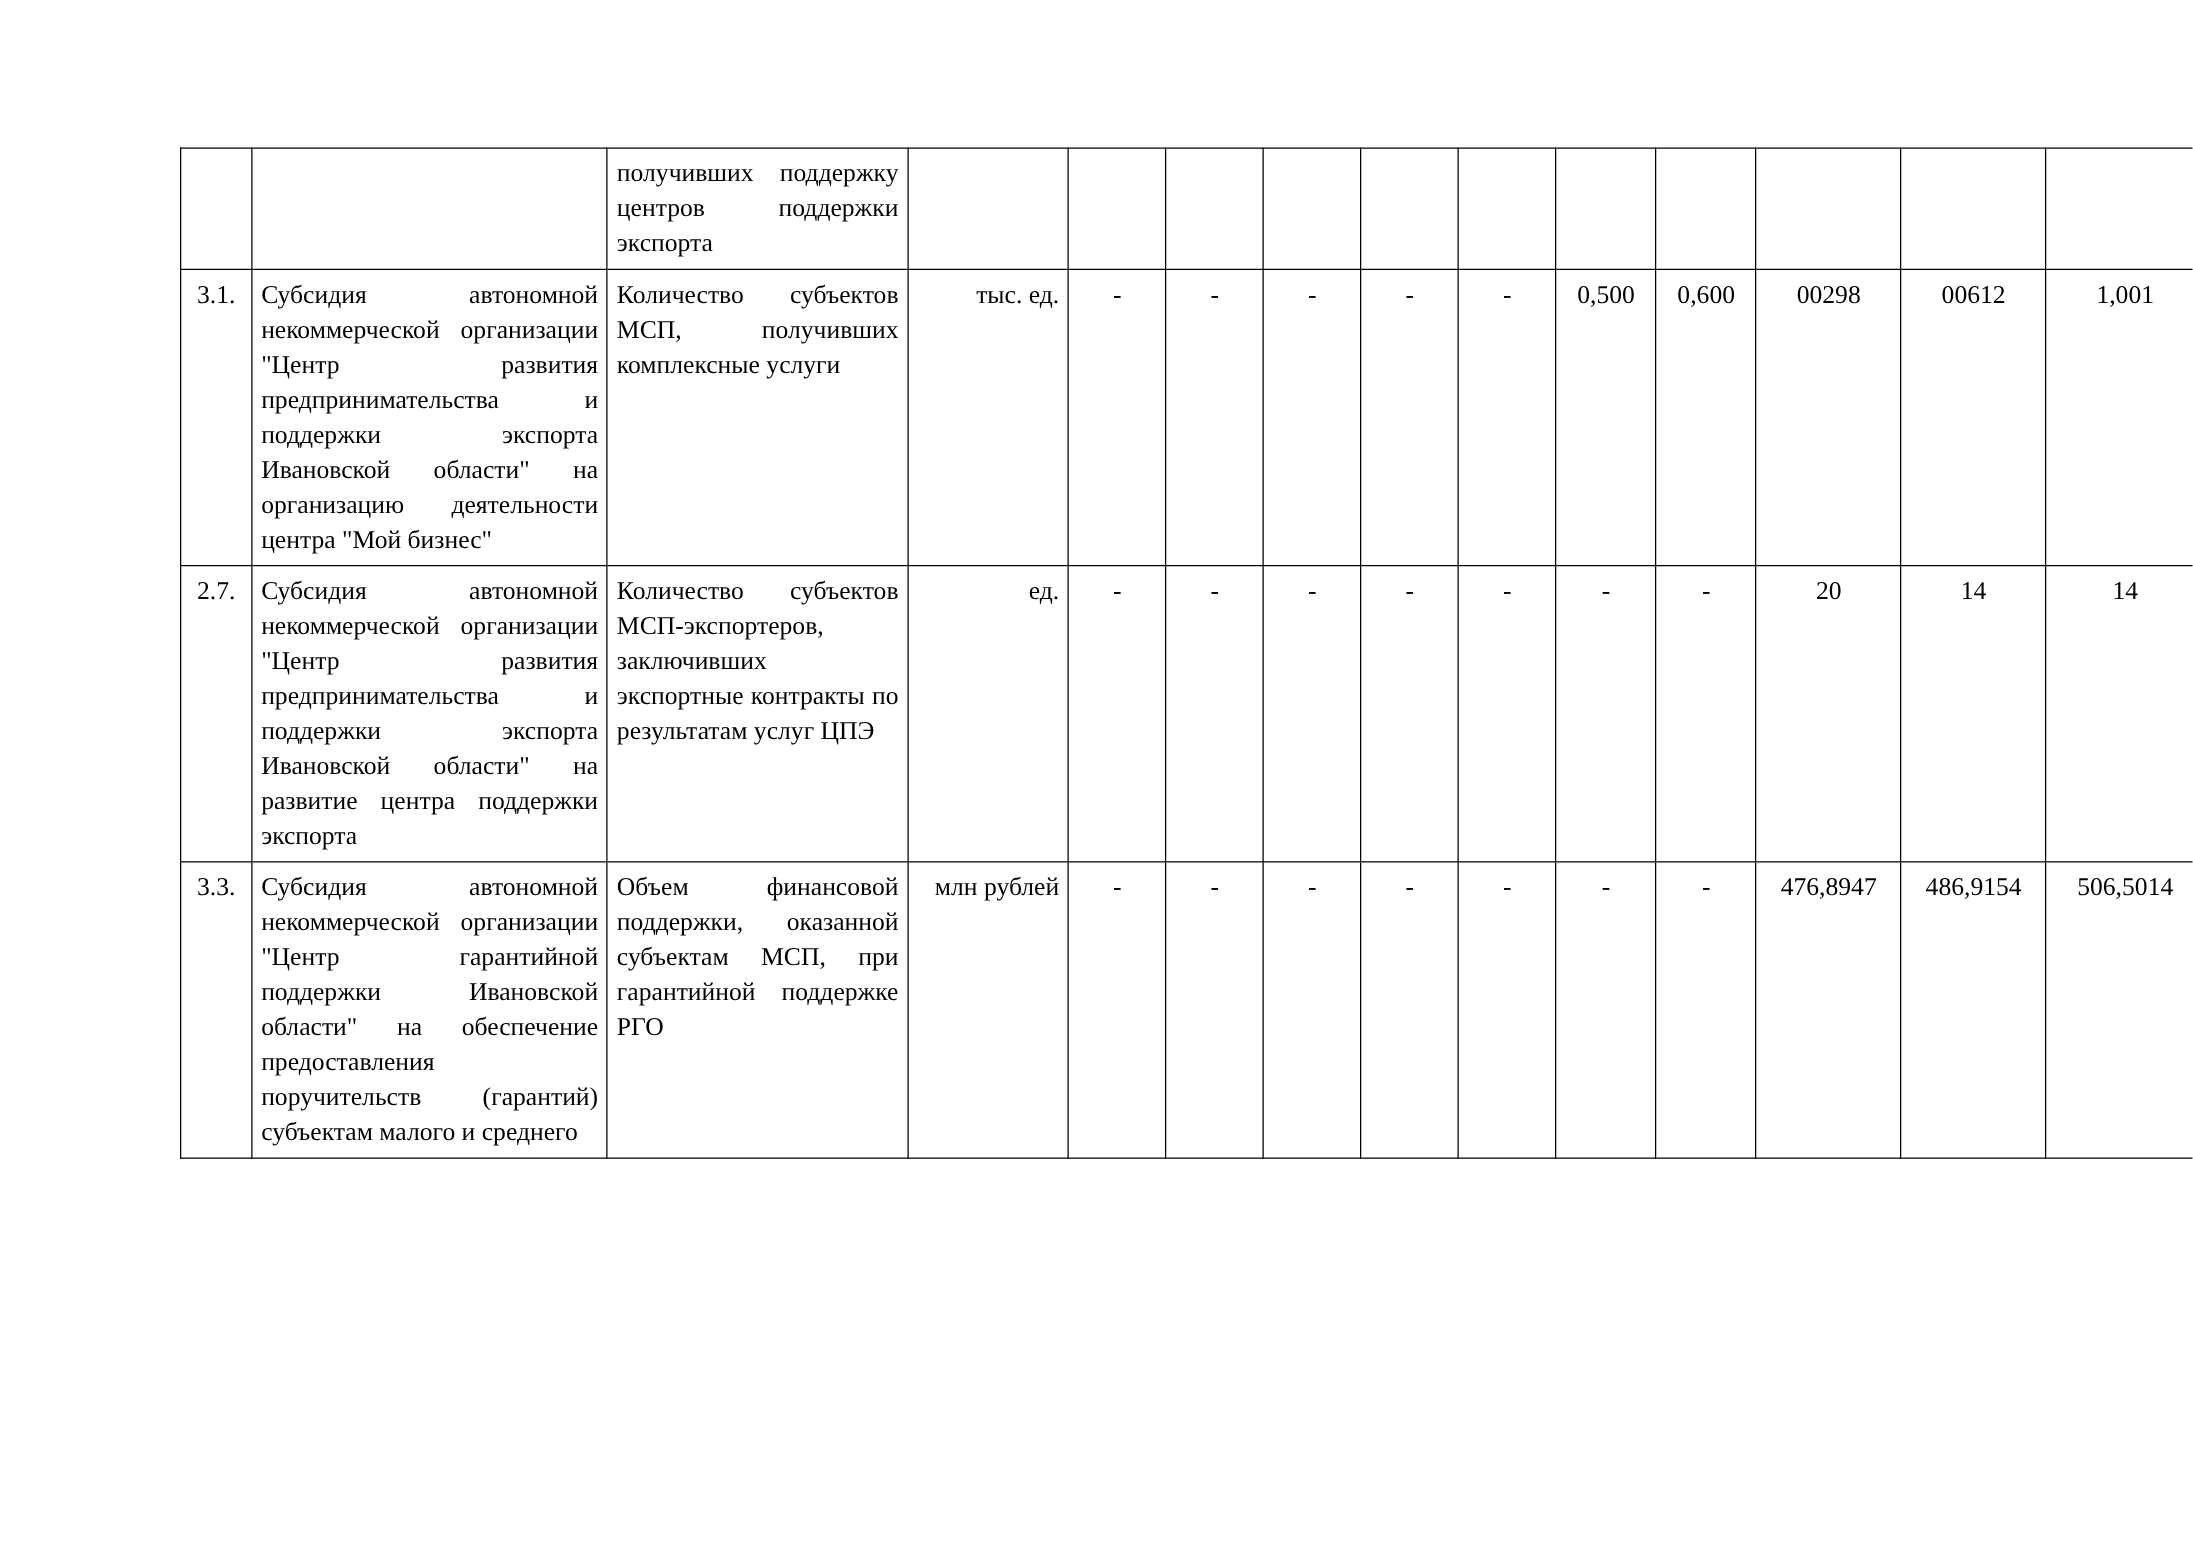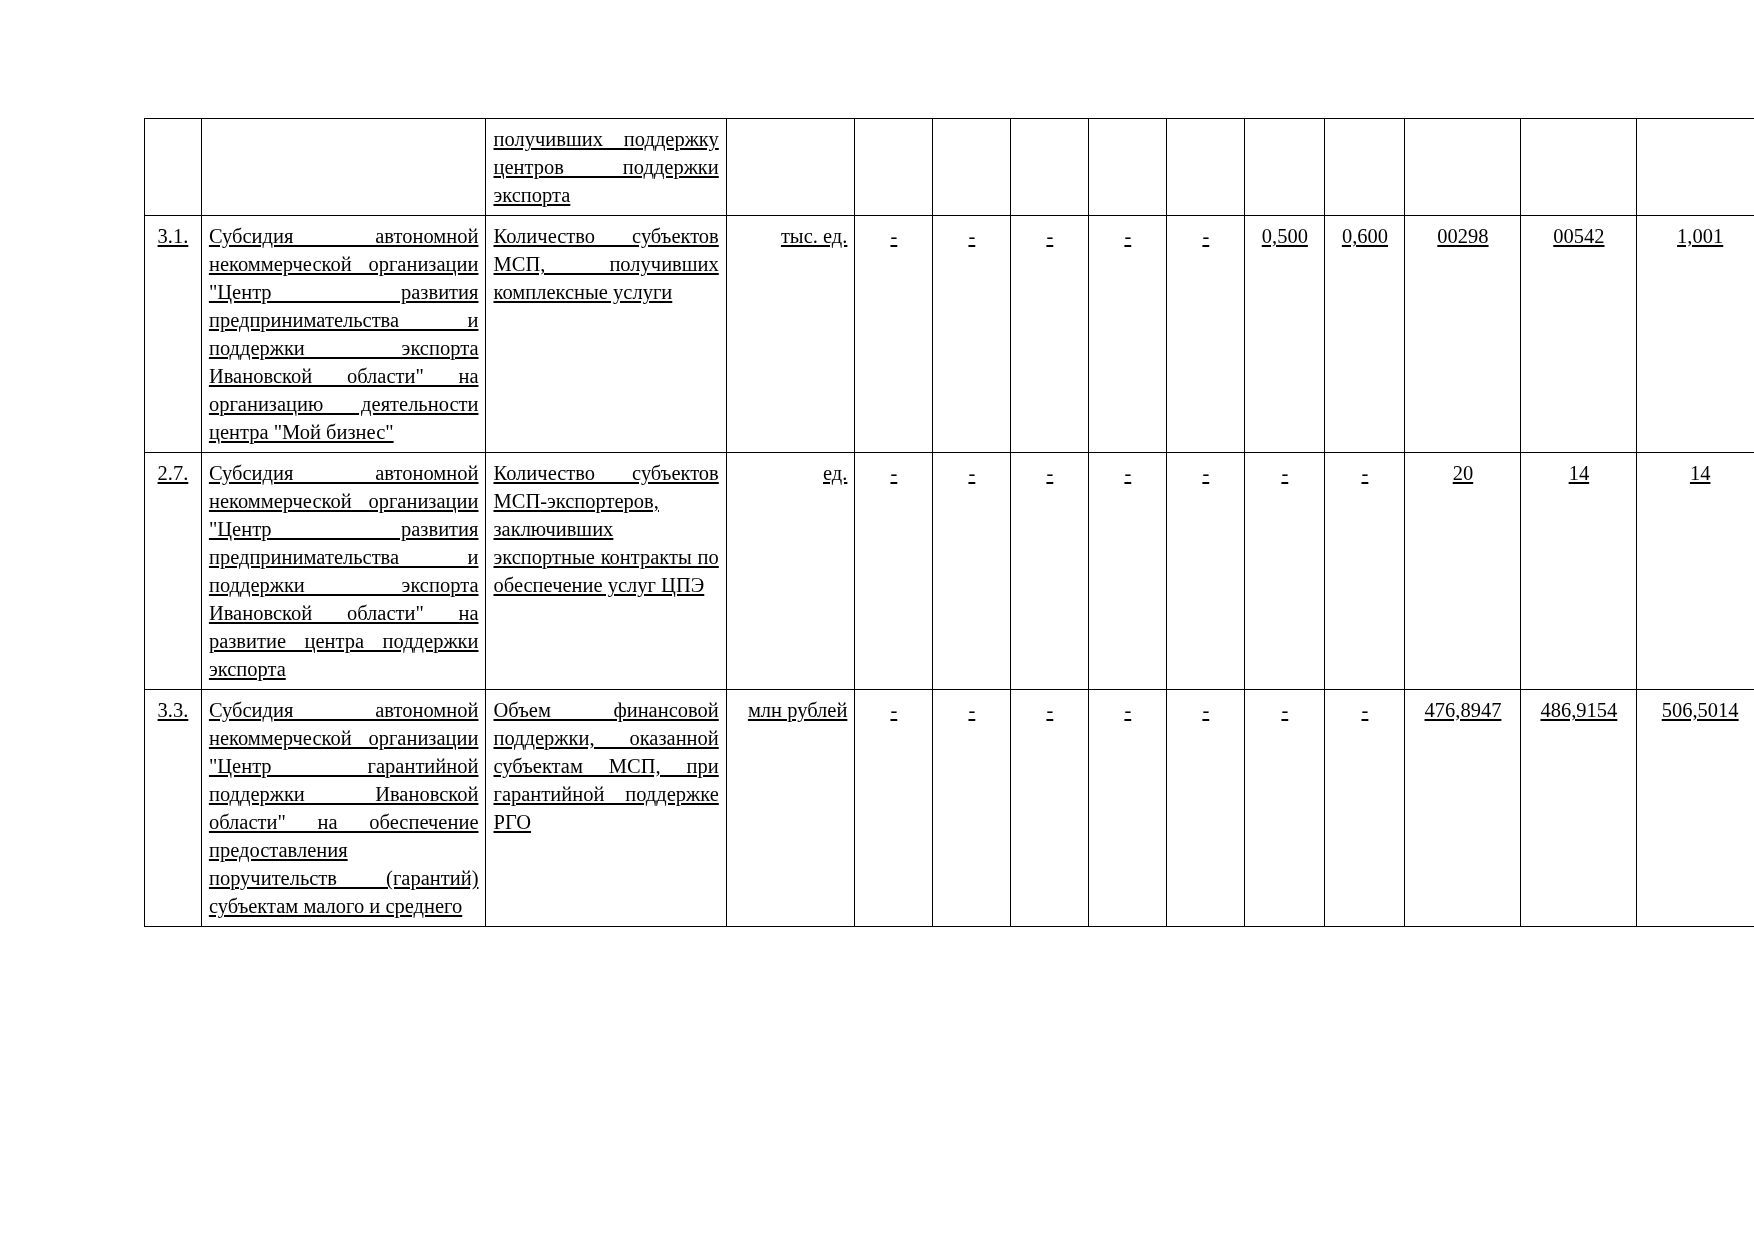--- a/index.html
+++ b/index.html
@@ -29,21 +29,20 @@
     table-layout: fixed;
   }
   .doc-table td {
     border: 1.5px solid #000000;
     vertical-align: top;
     padding: 6px 7px 6px 7px;
     font-size: 20.5px;
     line-height: 28px;
     word-wrap: break-word;
     overflow: hidden;
-    text-decoration: underline;
   }
   
   col.c-num     { width: 54px; }
   col.c-name    { width: 270px; }
   col.c-ind     { width: 228px; }
   col.c-unit    { width: 122px; }
   col.c-val     { width: 74px; }
   col.c-val2    { width: 76px; }
   col.c-valw    { width: 110px; }
   col.c-valw2   { width: 120px; }
@@ -111,28 +110,28 @@
         <td class="just">Количество субъектов МСП, получивших комплексные услуги</td>
         <td class="cell-text-left">тыс. ед.</td>
         <td class="cell-center">-</td>
         <td class="cell-center">-</td>
         <td class="cell-center">-</td>
         <td class="cell-center">-</td>
         <td class="cell-center">-</td>
         <td class="cell-center">0,500</td>
         <td class="cell-center">0,600</td>
         <td class="cell-center">00298</td>
-        <td class="cell-center">00542</td>
+        <td class="cell-center">00612</td>
         <td class="cell-center">1,001</td>
       </tr>
 
       <tr>
         <td class="cell-num">2.7.</td>
         <td class="just">Субсидия автономной некоммерческой организации "Центр развития предпринимательства и поддержки экспорта Ивановской области" на развитие центра поддержки экспорта</td>
-        <td class="just">Количество субъектов МСП-экспортеров, заключивших экспортные контракты по обеспечение услуг ЦПЭ</td>
+        <td class="just">Количество субъектов МСП-экспортеров, заключивших экспортные контракты по результатам услуг ЦПЭ</td>
         <td class="cell-text-left">ед.</td>
         <td class="cell-center">-</td>
         <td class="cell-center">-</td>
         <td class="cell-center">-</td>
         <td class="cell-center">-</td>
         <td class="cell-center">-</td>
         <td class="cell-center">-</td>
         <td class="cell-center">-</td>
         <td class="cell-center">20</td>
         <td class="cell-center">14</td>

